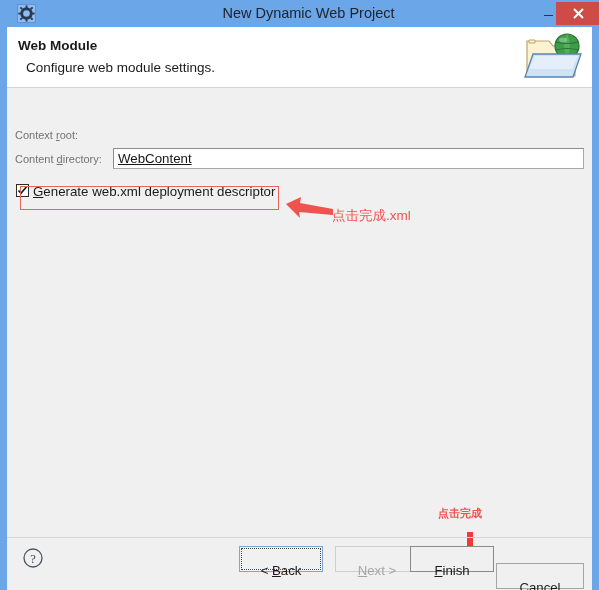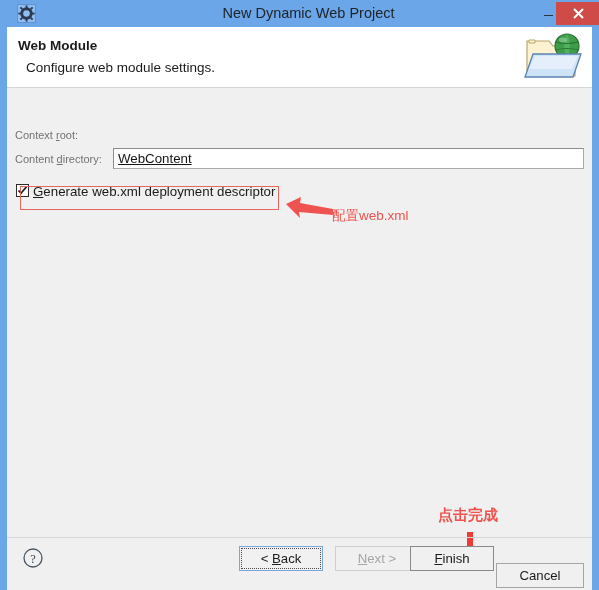--- a/index.html
+++ b/index.html
@@ -194,21 +194,21 @@
   #anno-text-1 {
     position: absolute;
     left: 325px; top: 180px;
     font-size: 13.5px;
     color: #f0524d;
     white-space: nowrap;
   }
   #anno-text-2 {
     position: absolute;
     left: 431px; top: 479px;
-    font-size: 15px;
+    font-size: 11px;
     font-weight: bold;
     color: #f0524d;
     white-space: nowrap;
   }
   #anno-arrow-2 {
     position: absolute;
     left: 452px; top: 505px;
     width: 22px; height: 40px;
   }
   #anno-arrow-1 svg, #anno-arrow-2 svg { display: block; }
@@ -232,21 +232,21 @@
     top: 519px;
     height: 25px;
     background: #f0f0f0;
     border: 1px solid #a5a5a5;
     box-sizing: border-box;
     font-family: "Liberation Sans", sans-serif;
     font-size: 13.2px;
     color: #1b1b1b;
     line-height: 23px;
     white-space: nowrap;
-    padding: 0;
+    padding: 12px;
   }
   #btn-back {
     left: 232px; width: 84px;
     border: 1px solid #7aa7d8;
     background: #f1f1f1;
   }
   #btn-back .focus-ring {
     position: absolute;
     left: 1px; top: 1px; right: 1px; bottom: 1px;
     border: 1px dotted #4a4a4a;
@@ -354,21 +354,21 @@
       </span>
     </div>
 
     <div id="anno-rect"></div>
 
     <div id="anno-arrow-1">
       <svg width="50" height="26" viewBox="0 0 50 26">
         <path d="M1 9 L16 2 L15 8 L48 14 L48 20 L14 17 L15 23 Z" fill="#ef5350"></path>
       </svg>
     </div>
-    <div id="anno-text-1">配置web.xml</div>
+    <div id="anno-text-1">点击完成.xml</div>
 
     <div id="anno-text-2">点击完成</div>
     <div id="anno-arrow-2">
       <svg width="22" height="40" viewBox="0 0 22 40">
         <path d="M8 0 L14 0 L14 26 L20 26 L11 39 L2 26 L8 26 Z" fill="#ef3b36"></path>
       </svg>
     </div>
 
     <div id="bottom-sep"></div>
 

